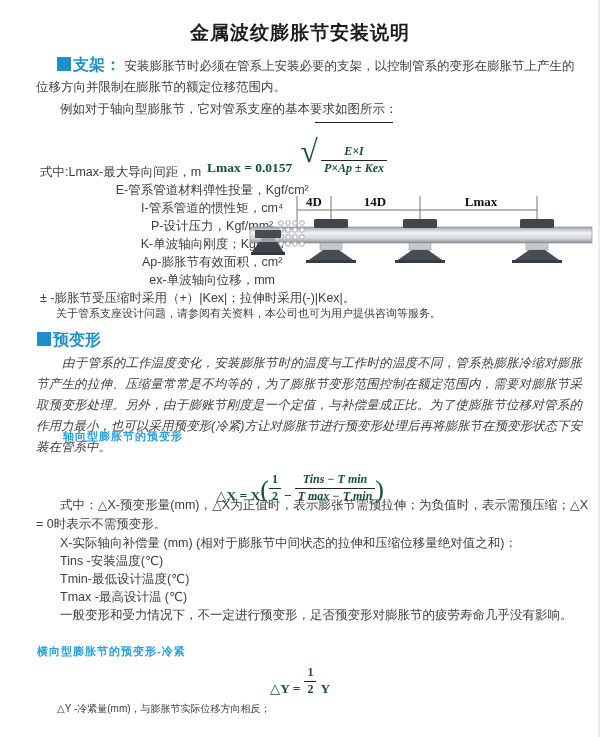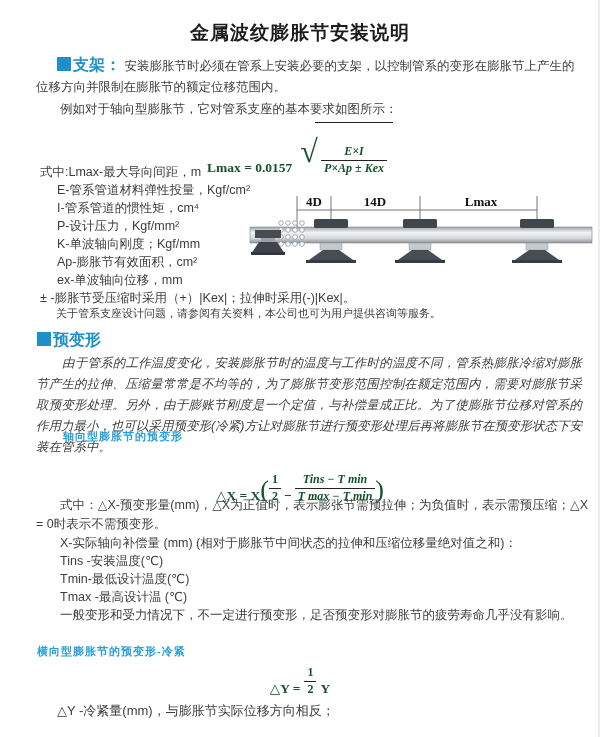--- a/index.html
+++ b/index.html
@@ -29,38 +29,38 @@
   .frac .den{display:block;padding:1px 3px 0;}
   .mi{font-style:italic;}
   
   #formula-lmax{top:122px;}
   .sqrt{display:inline-flex;align-items:center;margin-left:8px;}
   .sqrt .rad{font-size:32px;font-weight:400;line-height:0.85;transform:translateY(3px);}
   .sqrt .content{border-top:1.6px solid #222;margin-left:-3px;padding:3px 6px 0;}
   
   #defs{top:163px;left:40px;font-size:12.5px;line-height:18px;}
   #defs .def-line{height:18px;white-space:nowrap;}
-  #defs .ind{margin-left:17px;}
+  #defs .ind{margin-left:29px;text-align:center;}
   #support-note{top:306px;left:56px;font-size:11px;}
   
   #diagram{top:190px;left:244px;width:354px;height:96px;}
   #diagram text{font-family:"Liberation Serif","DejaVu Serif",serif;font-weight:bold;font-size:13px;fill:#111;}
   
   #predeform-head{top:330px;left:37px;}
   #predeform-para{top:353px;left:36px;width:546px;text-indent:26px;text-align:justify;font-style:italic;}
   .subhead{font-size:11px;font-weight:bold;color:#29a0d8;letter-spacing:1px;}
   #axial-head{top:429px;left:63px;}
   #formula-dx{top:454px;}
   .bigparen{font-size:26px;font-weight:400;line-height:1;transform:translateY(-1px);}
   #axial-defs{top:496px;left:36px;width:552px;font-size:12.5px;}
   #axial-defs .p0{line-height:19px;text-indent:24px;text-align:justify;}
   #axial-defs .item{line-height:18px;height:18px;margin-left:24px;white-space:nowrap;}
   #lateral-head{top:644px;left:37px;}
   #formula-dy{top:666px;}
-  #lateral-note{top:702px;left:57px;font-size:13px;}
+  #lateral-note{top:702px;left:57px;font-size:10px;}
 </style>
 </head>
 <body>
 
 <div id="page">
 
   <div class="abs" id="doc-title">金属波纹膨胀节安装说明</div>
 
   <div class="abs body-text" id="support-para">
     <span class="sq"></span><span class="sec-head">支架：</span>

